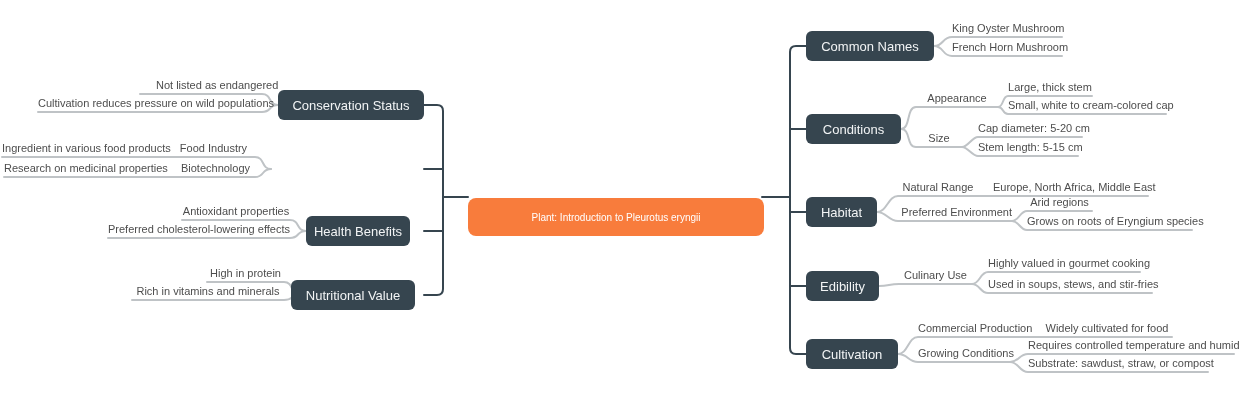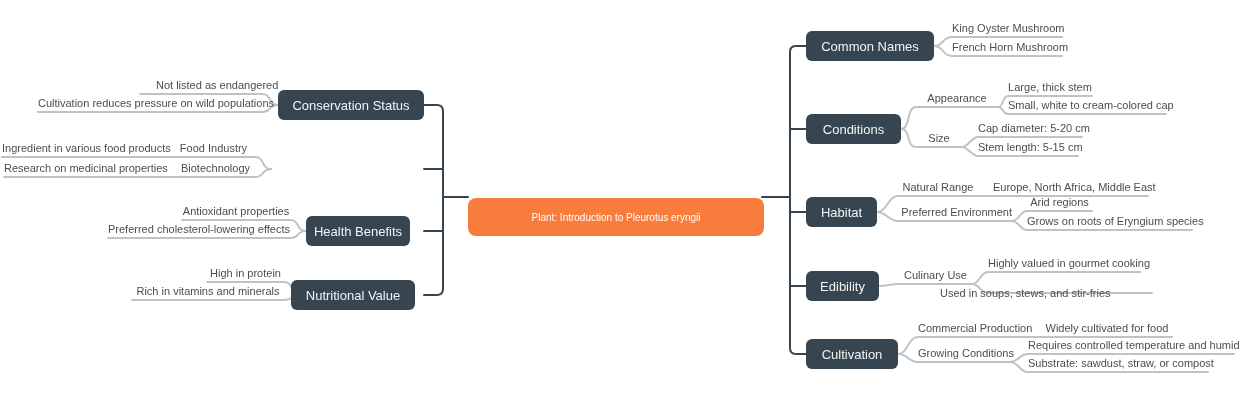--- a/index.html
+++ b/index.html
@@ -115,20 +115,20 @@
   <div class="leaf" style="left:916px;top:130px;width:46px;">Size</div>
   <div class="leaf" style="left:978px;top:120px;width:104px;">Cap diameter: 5-20 cm</div>
   <div class="leaf" style="left:978px;top:139px;width:100px;">Stem length: 5-15 cm</div>
   <div class="leaf" style="left:898px;top:179px;width:80px;">Natural Range</div>
   <div class="leaf" style="left:993px;top:179px;width:155px;">Europe, North Africa, Middle East</div>
   <div class="leaf" style="left:898px;top:204px;width:114px;text-align:right;">Preferred Environment</div>
   <div class="leaf" style="left:1027px;top:194px;width:65px;">Arid regions</div>
   <div class="leaf" style="left:1027px;top:213px;width:165px;">Grows on roots of Eryngium species</div>
   <div class="leaf" style="left:899px;top:267px;width:73px;">Culinary Use</div>
   <div class="leaf" style="left:988px;top:255px;width:152px;">Highly valued in gourmet cooking</div>
-  <div class="leaf" style="left:940px;top:276px;width:164px;margin-top:9px;">Used in soups, stews, and stir-fries</div>
+  <div class="leaf" style="left:988px;top:276px;width:164px;">Used in soups, stews, and stir-fries</div>
   <div class="leaf" style="left:918px;top:320px;width:108px;">Commercial Production</div>
   <div class="leaf" style="left:1042px;top:320px;width:130px;">Widely cultivated for food</div>
   <div class="leaf" style="left:918px;top:345px;width:92px;">Growing Conditions</div>
   <div class="leaf" style="left:1028px;top:337px;width:206px;">Requires controlled temperature and humidity</div>
   <div class="leaf" style="left:1028px;top:355px;width:180px;">Substrate: sawdust, straw, or compost</div>
 
 </div>
 
 </body></html>

